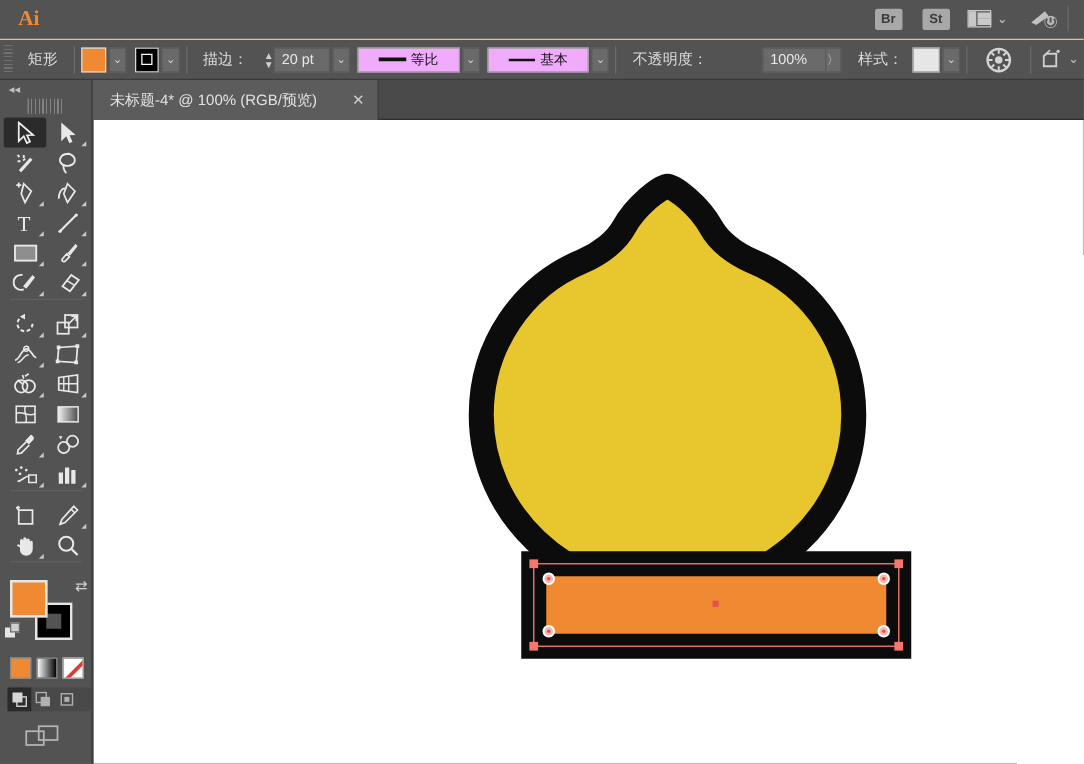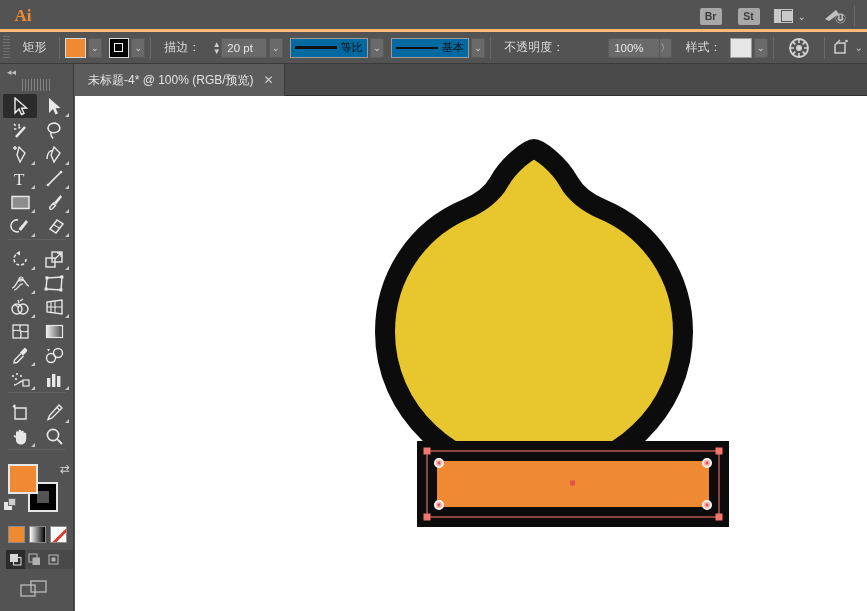--- a/index.html
+++ b/index.html
@@ -9,22 +9,22 @@
     background: #535353;
     font-family: "Liberation Sans", "DejaVu Sans", sans-serif;
     -webkit-font-smoothing: antialiased;
   }
   #app { position: relative; width: 867px; height: 611px; }
 
   
   .menubar {
     position: absolute; left: 0; top: 0; width: 867px; height: 32px;
     background: #535353;
-    display: flex; align-items: flex-start;
-    border-bottom: 3px solid #fdba74;
+    display: flex; align-items: flex-end;
+    border-bottom: 1px solid #fdba74;
   }
   .ai-logo {
     width: 46px; height: 32px;
     display: flex; align-items: center; justify-content: center;
     color: #ef8a33; font-size: 17px; font-weight: bold;
     font-family: "Liberation Serif", serif;
     letter-spacing: 0px;
   }
   .menu-items { display: flex; align-items: center; height: 32px; }
   .menu-item {
@@ -86,22 +86,22 @@
     color: #cfcfcf; font-size: 8px; line-height: 7px;
   }
   .num-field {
     height: 20px; background: #6a6a6a; border: 1px solid #5b5b5b;
     color: #e8e8e8; font-size: 11.5px; display: flex; align-items: center;
     padding: 0 5px; white-space: nowrap;
   }
   .w-stroke { width: 52px; }
   .w-opacity { width: 60px; margin-left: 36px; }
   .combo-line {
-    width: 92px; height: 20px; background: #0369a1; border: 1px solid #9a9a9a;
-    display: flex; align-items: center; padding: 0 4px; gap: 4px;
+    width: 92px; height: 20px; background: #f0abfc; border: 1px solid #9a9a9a;
+    display: flex; align-items: center; padding: 0 16px; gap: 4px;
     color: #111; font-size: 11px; white-space: nowrap;
   }
   .combo-line .rule { flex: 1; height: 3px; background: #111; }
   .combo-line .rule.thin { height: 2px; }
   .style-swatch {
     width: 26px; height: 20px; background: #e6e6e6; border: 1px solid #9a9a9a;
   }
   .field-chev {
     width: 15px; height: 20px; background: #6a6a6a; border: 1px solid #5b5b5b;
     color: #d2d2d2; font-size: 10px; display:flex; align-items:center; justify-content:center;
@@ -111,21 +111,21 @@
   .xform-icon { display:flex; align-items:center; gap:2px; margin:0 4px; }
 
   
   .tabbar {
     position: absolute; left: 0; top: 64px; width: 867px; height: 32px;
     background: #4a4a4a; border-bottom: 1px solid #2e2e2e;
   }
   .doc-tab {
     position: absolute; left: 74px; top: 0; height: 32px;
     background: #5c5c5c;
-    display: flex; align-items: center; padding: 0 10px 0 14px; gap: 10px;
+    display: flex; align-items: center; padding: 0 10px 0 14px; gap: 28px;
     border-right: 1px solid #3a3a3a;
   }
   .doc-tab .title { color: #e2e2e2; font-size: 12px; white-space: nowrap; }
   .doc-tab .close { color: #cfcfcf; font-size: 12px; line-height: 1; }
 
   
   .toolbar {
     position: absolute; left: 0; top: 64px; width: 74px; height: 547px;
     background: #535353; border-right: 1px solid #3a3a3a;
   }

